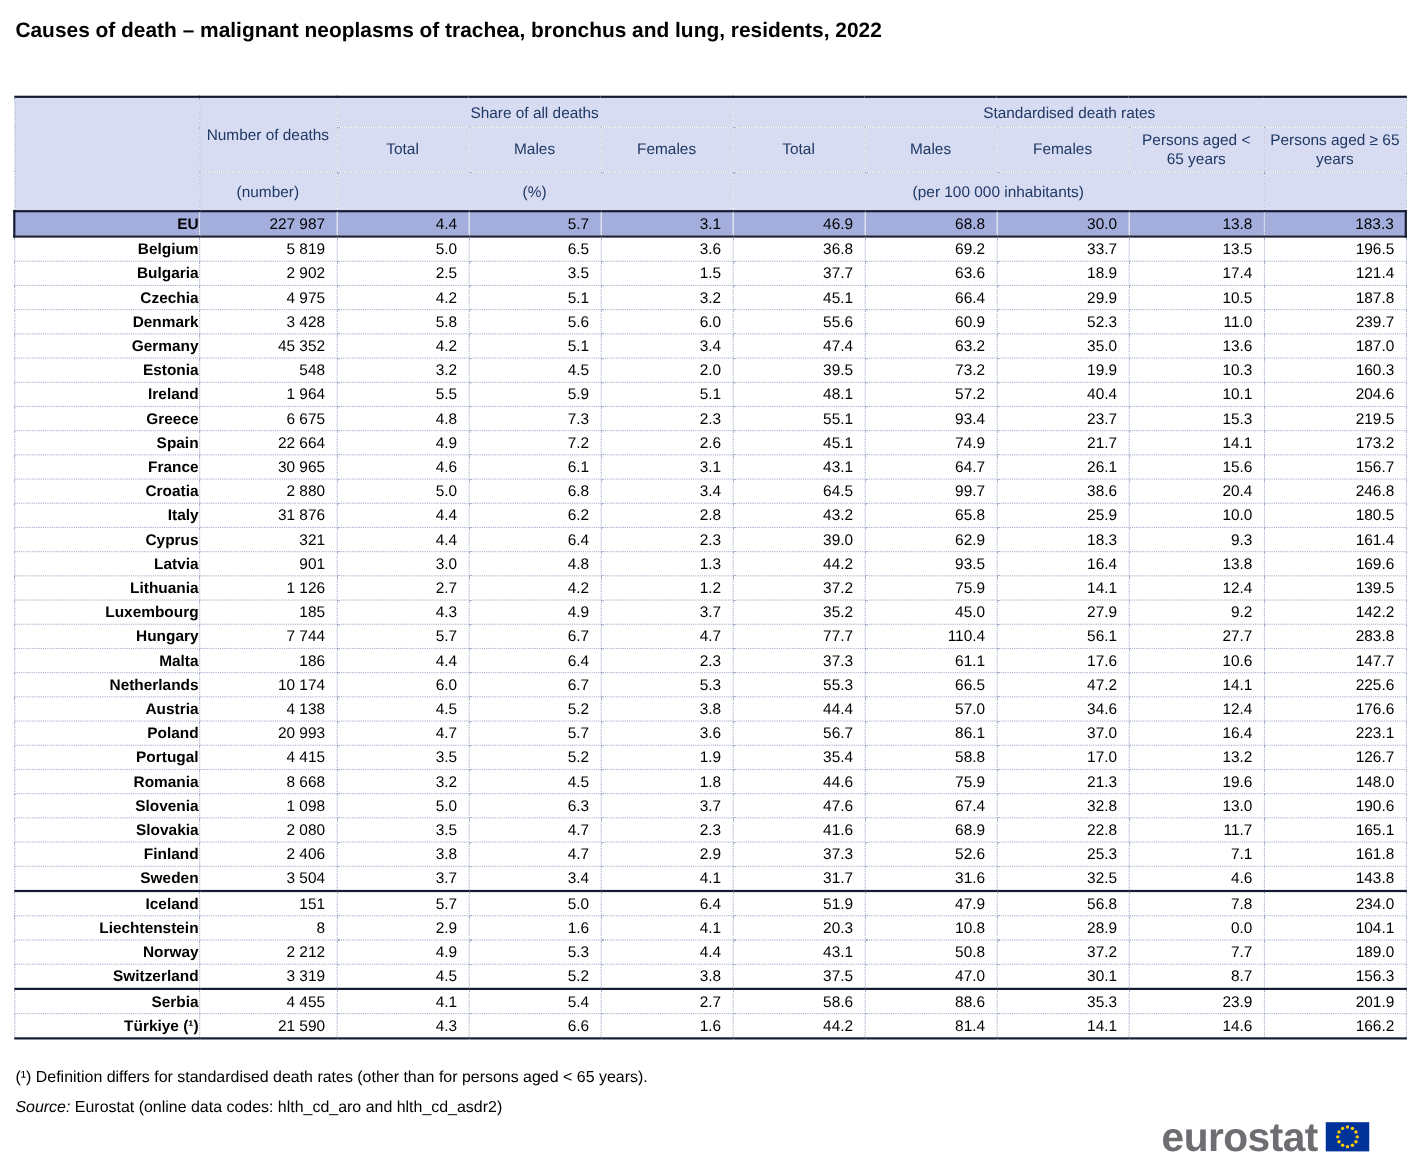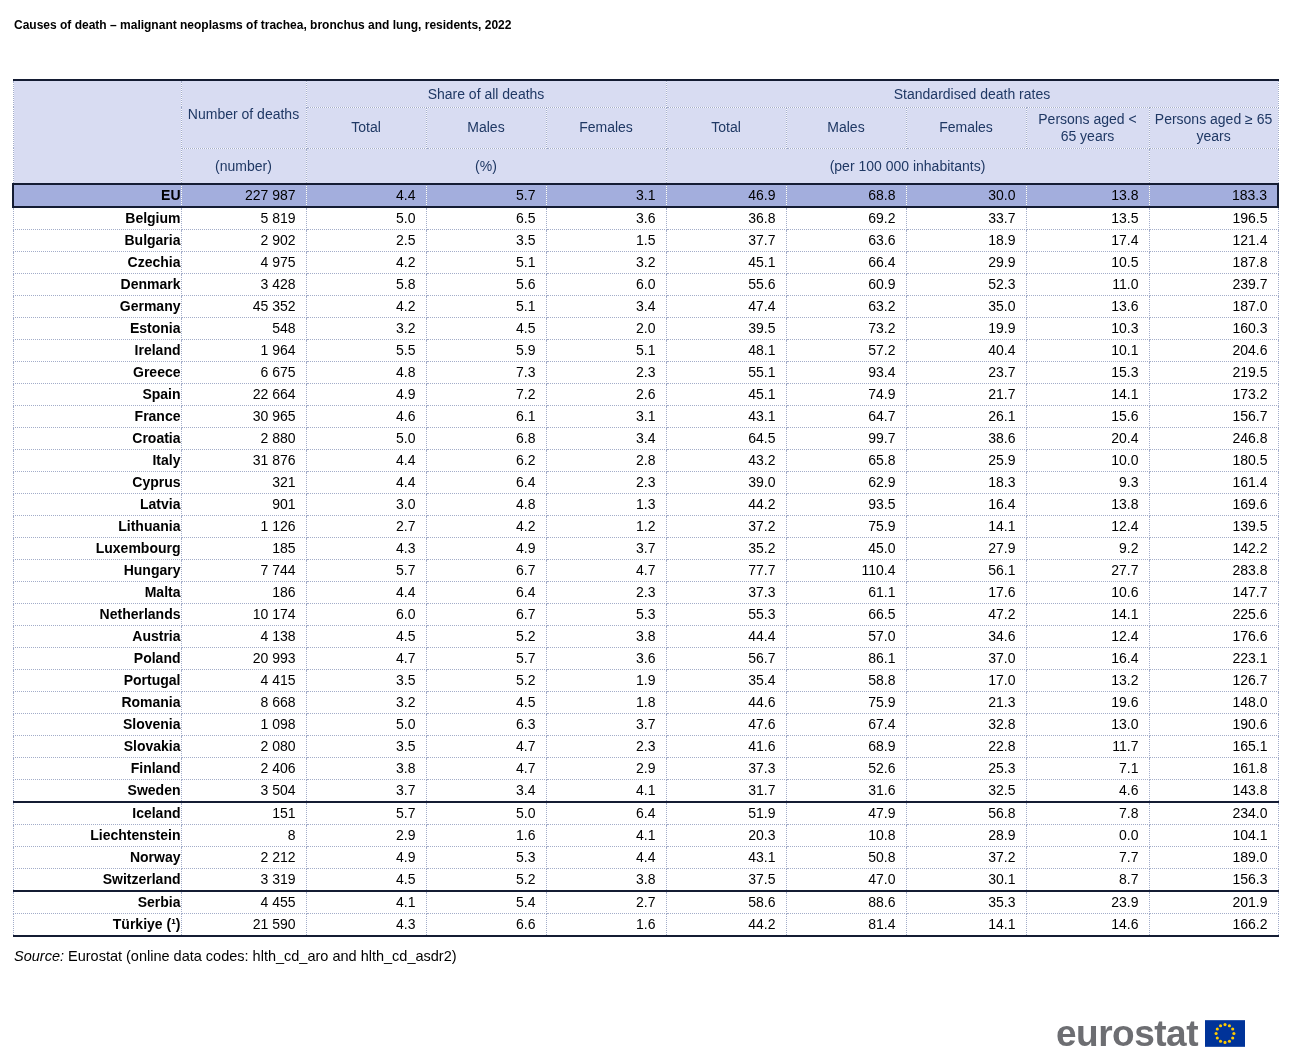--- a/index.html
+++ b/index.html
@@ -13,21 +13,21 @@
     --star-yellow:#ffcc00;
   }
   *{box-sizing:border-box;margin:0;padding:0;}
   html,body{background:#fff;}
   body{
     width:1289px;height:1062px;overflow:hidden;position:relative;
     font-family:"Liberation Sans",sans-serif;color:#000;
   }
   .page{padding:16px 12px 0 12px;position:relative;height:100%;}
   h1[data-name="page-title"]{
-    font-size:12px;font-weight:bold;color:#000;margin:2px 0 0 2px;letter-spacing:0;
+    font-size:19px;font-weight:bold;color:#000;margin:2px 0 0 2px;letter-spacing:0;
   }
   table{
     border-collapse:collapse;table-layout:fixed;width:1265px;margin-top:47px;
     border-top:2px solid var(--border-dark);
     font-size:14px;
   }
   col.c-country{width:168px;}
   col.c-deaths{width:125px;}
   col.c-num{width:120px;}
   col.c-u65{width:123px;}
@@ -523,20 +523,21 @@
     <td data-name="value-cell">1.6</td>
     <td data-name="value-cell">44.2</td>
     <td data-name="value-cell">81.4</td>
     <td data-name="value-cell">14.1</td>
     <td data-name="value-cell">14.6</td>
     <td data-name="value-cell">166.2</td>
   </tr>
       </tbody>
   </table>
 
+  <p class="footnote" data-name="footnote">(¹) Definition differs for standardised death rates (other than for persons aged &lt; 65 years).</p>
   <p class="source" data-name="source-line"><i data-name="source-label">Source:</i> <span data-name="source-text">Eurostat (online data codes: hlth_cd_aro and hlth_cd_asdr2)</span></p>
 
   <div class="logo" data-name="eurostat-logo">
     <span class="logo-text" data-name="eurostat-logo-text">eurostat</span>
     <svg class="flag" data-name="eu-flag-icon" width="40" height="27" viewBox="0 0 36 24">
       <rect x="0" y="0" width="36" height="24" fill="var(--flag-blue,#003399)"></rect>
       <g fill="var(--star-yellow,#ffcc00)">
         <circle cx="18" cy="4" r="1.4"></circle>
           <circle cx="22" cy="5.07" r="1.4"></circle>
         <circle cx="24.93" cy="8" r="1.4"></circle>

